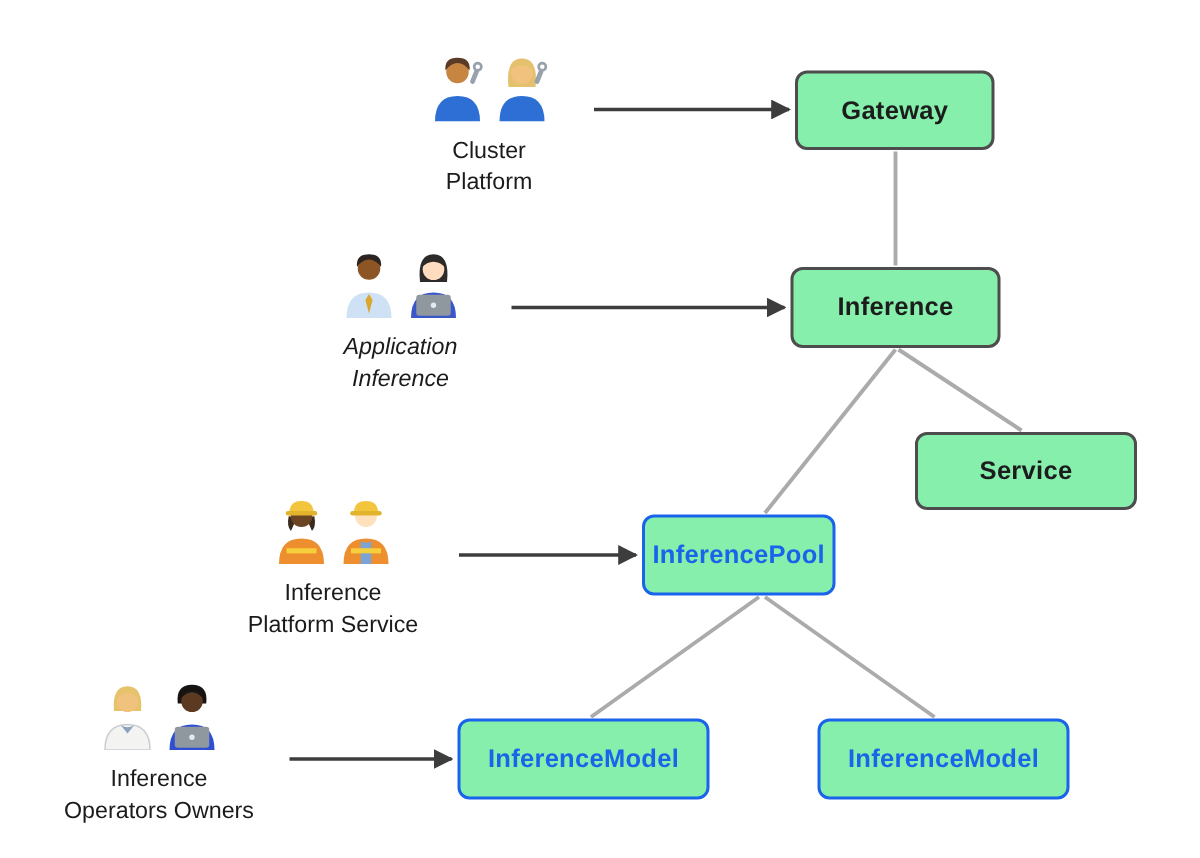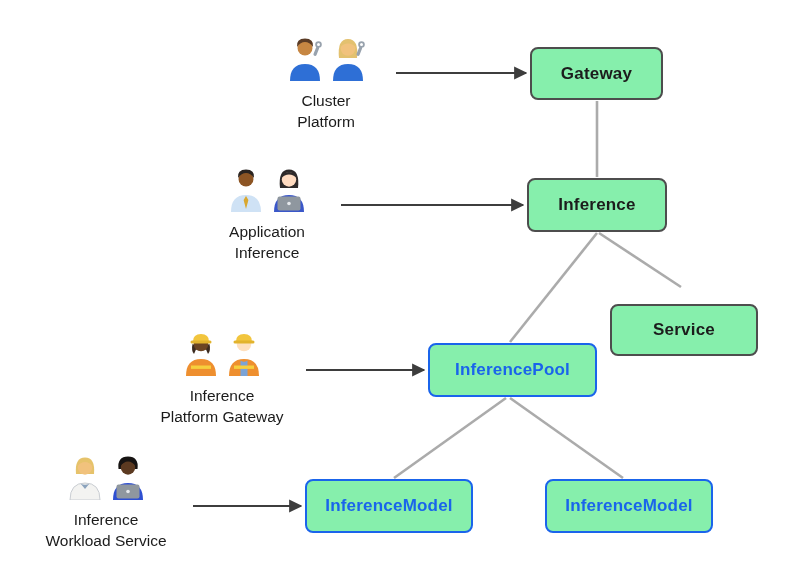--- a/index.html
+++ b/index.html
@@ -27,33 +27,33 @@
     justify-content: center;
     font-size: 17px;
     font-weight: 700;
     color: #1c1c1c;
     letter-spacing: 0.2px;
     box-sizing: border-box;
   }
   .node-blue { border-color: #1a64eb; color: #1a64eb; }
   #node-gateway        { left: 530px; top: 47px;  width: 133px; height: 53px; }
   #node-httproute      { left: 527px; top: 178px; width: 140px; height: 54px; }
-  #node-service        { left: 610px; top: 304px; width: 148px; height: 52px; }
-  #node-inferencepool  { left: 428px; top: 343px; width: 169px; height: 54px; }
+  #node-service        { left: 610px; top: 288px; width: 148px; height: 52px; }
+  #node-inferencepool  { left: 428px; top: 343px; width: 129px; height: 54px; }
   #node-inferencemodel-1 { left: 305px; top: 479px; width: 168px; height: 54px; }
   #node-inferencemodel-2 { left: 545px; top: 479px; width: 168px; height: 54px; }
 
   .persona {
     position: absolute;
     width: 210px;
     transform: translateX(-50%);
     text-align: center;
   }
   #persona-cluster-operators        { left: 326px; top: 34px; }
-  #persona-application-developers   { left: 267px; top: 165px; }
+  #persona-application-developers   { left: 267px; top: 165px; font-style: italic; }
   #persona-inference-platform-owners{ left: 222px; top: 329px; }
   #persona-inference-workload-owners{ left: 106px; top: 453px; }
   .persona-icons {
     display: flex;
     justify-content: center;
     align-items: flex-end;
     gap: 3px;
     height: 47px;
   }
   .persona-icons svg { display: block; }
@@ -169,21 +169,21 @@
         <circle cx="20" cy="14" r="7.3" fill="#ffe0bd"></circle>
         <path d="M12 11.5 Q12 4 20 4 Q28 4 28 11.5 Z" fill="#f2c53d"></path>
         <rect x="9.5" y="10.6" width="21" height="3" rx="1.5" fill="#e2b32c"></rect>
         <path d="M5 46 Q5 29 20 29 Q35 29 35 46 Z" fill="#ee8f2f"></path>
         <path d="M16.5 46 L16.5 30.6 Q20 33 23.5 30.6 L23.5 46 Z" fill="#7ba3d6"></path>
         <rect x="10" y="35.5" width="20" height="3.4" fill="#f6cf3d"></rect>
       </svg>
     </div>
     <div class="persona-label">
       <div>Inference</div>
-      <div>Platform Gateway</div>
+      <div>Platform Service</div>
     </div>
   </div>
 
   <div class="persona" id="persona-inference-workload-owners">
     <div class="persona-icons">
       <svg width="40" height="46" viewBox="0 0 40 46">
         <path d="M11 20 Q9.5 3.5 20 3.5 Q30.5 3.5 29 20 Z" fill="#e6c36b"></path>
         <circle cx="20" cy="13.5" r="7.2" fill="#f1c27d"></circle>
         <path d="M12 12.5 Q12.5 5.5 20 5.5 Q27.5 5.5 28 12.5 Q24.5 8 20 8 Q15.5 8 12 12.5 Z" fill="#e6c36b"></path>
         <path d="M5 46 Q5 29 20 29 Q35 29 35 46 Z" fill="#f3f3f1" stroke="#c9cdd2" stroke-width="1"></path>
@@ -193,17 +193,17 @@
         <path d="M10.5 15 Q9 2.5 20 2.5 Q31 2.5 29.5 15 Z" fill="#171413"></path>
         <circle cx="20" cy="13.5" r="7.2" fill="#5c3a21"></circle>
         <path d="M11.5 13 Q11 5 20 5 Q29 5 28.5 13 Q24.5 7.5 20 7.5 Q15.5 7.5 11.5 13 Z" fill="#171413"></path>
         <path d="M5 46 Q5 29 20 29 Q35 29 35 46 Z" fill="#2e4fd1"></path>
         <rect x="8.5" y="30.5" width="23" height="14" rx="2" fill="#8f979f"></rect>
         <circle cx="20" cy="37.5" r="1.8" fill="#e6e9ec"></circle>
       </svg>
     </div>
     <div class="persona-label">
       <div>Inference</div>
-      <div>Workload Service</div>
+      <div>Operators Owners</div>
     </div>
   </div>
 
 </div>
 
 </body></html>

